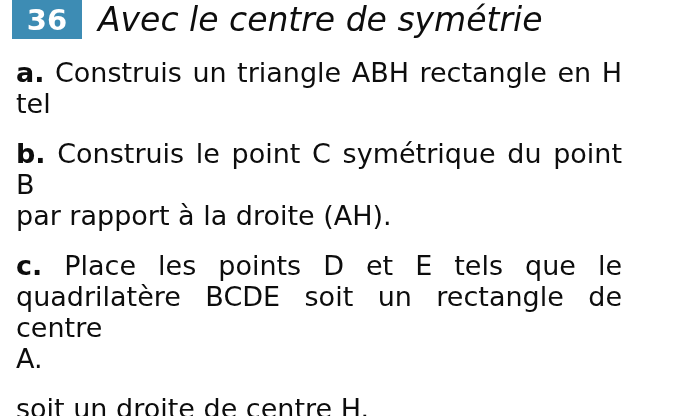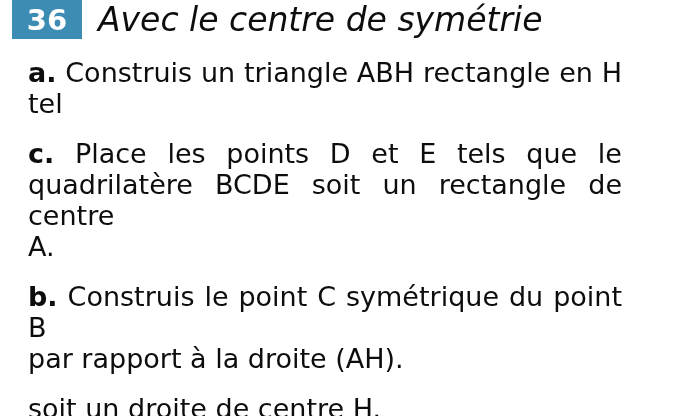--- a/index.html
+++ b/index.html
@@ -36,21 +36,21 @@
     font-size: 29px;
     flex: 0 0 auto;
   }
   .title {
     margin-left: 16px;
     font-style: italic;
     font-size: 33px;
     white-space: nowrap;
   }
   .part {
-    margin: 0 0 19px 16px;
+    margin: 0 0 19px 4px;
     font-size: 27px;
     line-height: 31px;
   }
   .part:last-child { margin-bottom: 0; }
   .jline {
     display: block;
     text-align: justify;
     text-align-last: justify;
   }
   .lline {
@@ -69,27 +69,27 @@
   <div class="header">
     <div class="badge" style="background-color: rgb(61, 140, 180);">36</div>
     <div class="title">Avec le centre de symétrie</div>
   </div>
 
   <p class="part">
     <span class="jline"><span class="plabel">a.</span> <span>Construis un triangle ABH rectangle en H tel</span></span>
   </p>
 
   <p class="part">
+    <span class="jline"><span class="plabel">b.</span> <span>Construis le point C symétrique du point B</span></span>
+    <span class="lline">par rapport à la droite (AH).</span>
+  </p>
+
+  <p class="part">
     <span class="jline"><span class="plabel">c.</span> <span>Place les points D et E tels que le</span></span>
     <span class="jline">quadrilatère BCDE soit un rectangle de centre</span>
     <span class="lline">A.</span>
-  </p>
-
-  <p class="part">
-    <span class="jline"><span class="plabel">b.</span> <span>Construis le point C symétrique du point B</span></span>
-    <span class="lline">par rapport à la droite (AH).</span>
   </p>
 
   <p class="part">
     <span class="lline">soit un droite de centre H.</span>
   </p>
 
 </div>
 
 </body></html>

